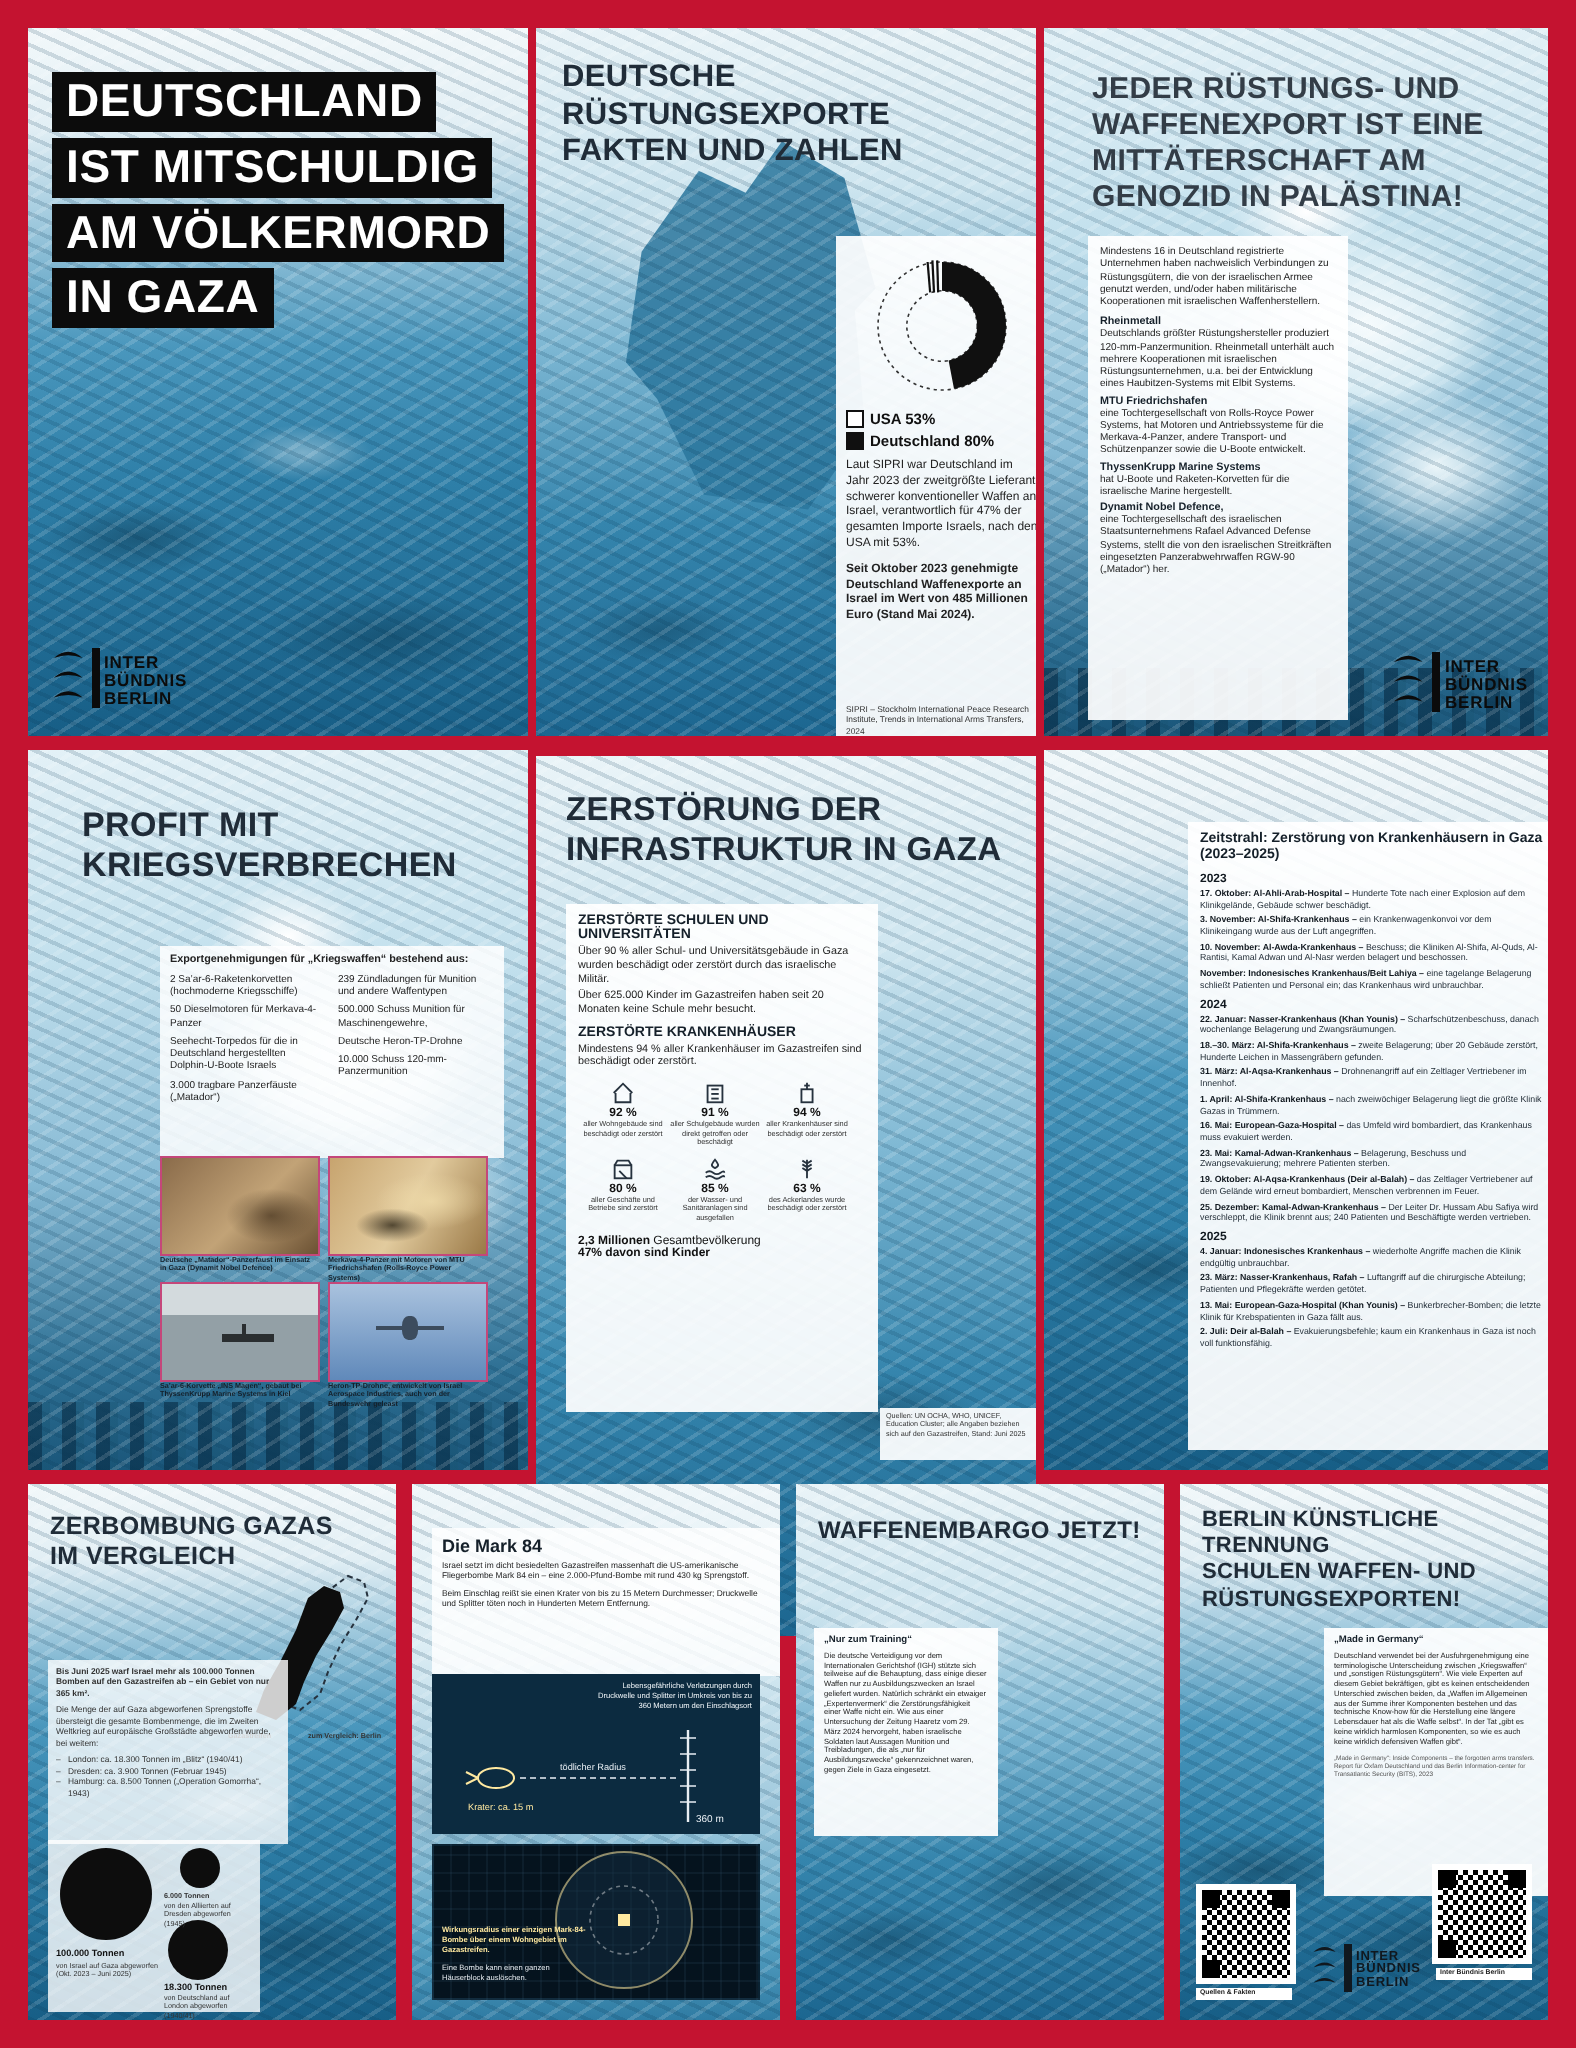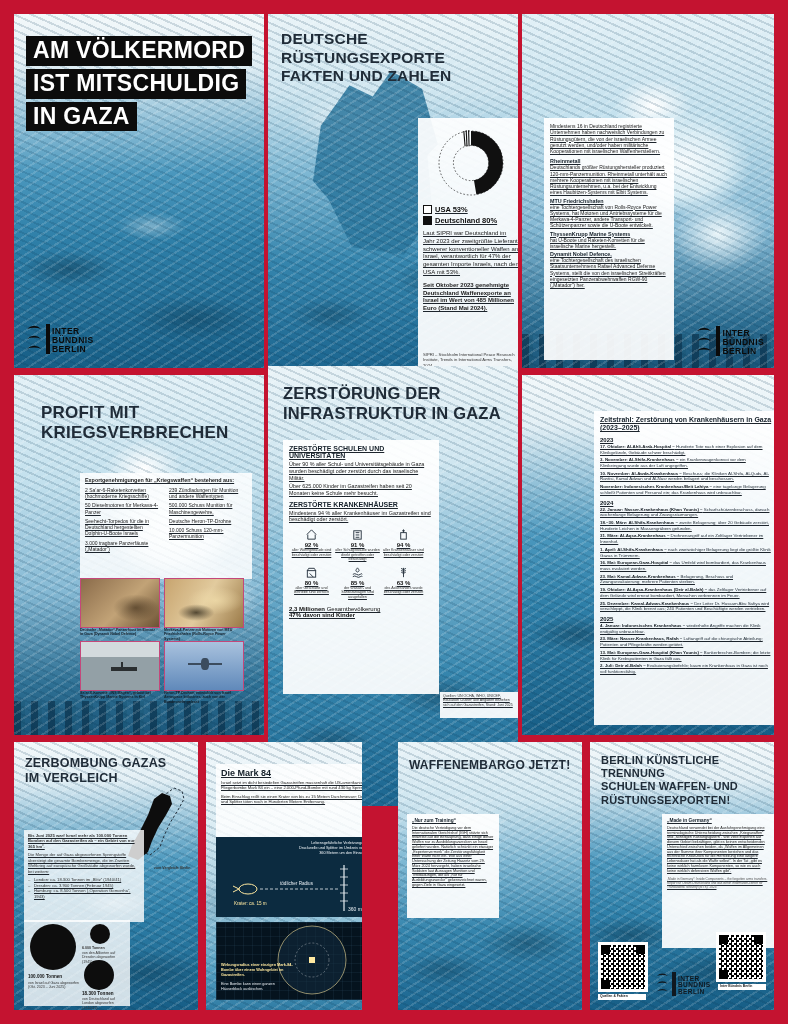--- a/index.html
+++ b/index.html
@@ -29,21 +29,21 @@
       radial-gradient(55px 40px at 52% 26%,#ffffff 0%,rgba(255,255,255,0) 70%),
       linear-gradient(to bottom,#e3f1f7 0%,#c2e0ed 30%,#85b9d4 60%,#2e7094 86%,#1a567a 100%);}
   .bg-light{background:
       radial-gradient(90px 40px at 70% 20%,rgba(255,255,255,.6),transparent 70%),
       radial-gradient(80px 36px at 20% 60%,rgba(10,60,90,.22),transparent 70%),
       linear-gradient(to bottom,#f0f7fa 0%,#dcedf4 30%,#9cc7dc 62%,#55a0c2 85%,#2f7ba3 100%);}
   .cityline{position:absolute;left:0;right:0;bottom:0;height:34px;opacity:.75;
     background:repeating-linear-gradient(90deg,rgba(8,45,70,.85) 0 7px,rgba(25,85,115,.55) 7px 11px,rgba(8,45,70,0) 11px 17px);}
   .ruin{position:absolute;left:18%;top:16%;width:52%;height:52%;background:#2a759c;opacity:.85;
     clip-path:polygon(6% 30%,28% 8%,46% 14%,60% 0%,84% 10%,96% 40%,88% 46%,92% 78%,70% 100%,30% 96%,12% 70%,0% 60%);}
-  .panel{position:absolute;background:rgba(255,255,255,.93);color:#1c242c;text-decoration:underline;}
+  .panel{position:absolute;background:rgba(255,255,255,.93);color:#1c242c;}
   .ph{font-weight:bold;color:#15202a;}
   .tt{font-weight:bold;color:#202c38;letter-spacing:.2px;line-height:1.2;}
   .chip{display:inline-block;background:#0c0c0c;color:#fff;font-weight:bold;
         font-size:23px;line-height:1.08;padding:2px 7px 3px;margin-bottom:3px;letter-spacing:.3px;}
   
   .logo{display:flex;align-items:flex-end;gap:2px;color:#0b0b0b;}
   .logo svg{display:block;}
   .logo svg path{fill:currentColor;}
   .logo-bar{width:4px;height:30px;background:currentColor;}
   .logo-text{font-weight:bold;font-size:8.5px;line-height:1.05;letter-spacing:.4px;}
@@ -101,22 +101,23 @@
 </style>
 </head>
 <body>
 
 <div class="board">
 
   <section class="poster" style="left:14px;top:14px;width:250px;height:354px;">
     <div class="bg bg-rubble"></div>
     <div class="hatch"></div>
     <div class="abs" style="left:12px;top:22px;">
+      <div><span class="chip">DEUTSCHLAND</span></div>
+      <div><span class="chip">IST MITSCHULDIG</span></div>
       <div><span class="chip">AM VÖLKERMORD</span></div>
-      <div><span class="chip">IST MITSCHULDIG</span></div>
       <div><span class="chip">IN GAZA</span></div>
     </div>
     <div class="logo abs" style="left:12px;bottom:14px;">
       <svg width="18" height="32" viewBox="0 0 20 34">
         <path d="M1 7 Q9 0 17 7 Q9 4 1 7 Z"></path>
           <path d="M1 18 Q9 11 17 18 Q9 15 1 18 Z"></path>
           <path d="M1 29 Q9 22 17 29 Q9 26 1 29 Z"></path>
       </svg>
       <div class="logo-bar"></div>
       <div class="logo-text">
@@ -159,20 +160,26 @@
       <p class="small6" style="margin:5px 0 0;">Laut SIPRI war Deutschland im Jahr 2023 der zweitgrößte Lieferant schwerer konventioneller Waffen an Israel, verantwortlich für 47% der gesamten Importe Israels, nach den USA mit 53%.</p>
       <p class="small6" style="margin:5px 0 0;font-weight:bold;">Seit Oktober 2023 genehmigte Deutschland Waffenexporte an Israel im Wert von 485 Millionen Euro (Stand Mai 2024).</p>
       <p class="tiny" style="position:absolute;left:5px;right:5px;bottom:4px;margin:0;">SIPRI – Stockholm International Peace Research Institute, Trends in International Arms Transfers, 2024</p>
     </div>
   </section>
 
   <section class="poster" style="left:522px;top:14px;width:252px;height:354px;">
     <div class="bg bg-smoke"></div>
     <div class="cityline"></div>
     <div class="hatch"></div>
+    <div class="abs tt" style="left:24px;top:22px;font-size:15px;color:#333d47;">
+      <div>JEDER RÜSTUNGS- UND</div>
+      <div>WAFFENEXPORT IST EINE</div>
+      <div>MITTÄTERSCHAFT AM</div>
+      <div>GENOZID IN PALÄSTINA!</div>
+    </div>
     <div class="panel" style="left:22px;top:104px;width:118px;height:232px;padding:5px 6px;">
       <p class="small5" style="margin:0 0 4px;">Mindestens 16 in Deutschland registrierte Unternehmen haben nachweislich Verbindungen zu Rüstungsgütern, die von der israelischen Armee genutzt werden, und/oder haben militärische Kooperationen mit israelischen Waffenherstellern.</p>
       <div class="ev">
         <div class="ph" style="font-size:5.4px;">Rheinmetall</div>
         <div class="small5">Deutschlands größter Rüstungshersteller produziert 120-mm-Panzermunition. Rheinmetall unterhält auch mehrere Kooperationen mit israelischen Rüstungsunternehmen, u.a. bei der Entwicklung eines Haubitzen-Systems mit Elbit Systems.</div>
       </div>
       <div class="ev">
         <div class="ph" style="font-size:5.4px;">MTU Friedrichshafen</div>
         <div class="small5">eine Tochtergesellschaft von Rolls-Royce Power Systems, hat Motoren und Antriebssysteme für die Merkava-4-Panzer, andere Transport- und Schützenpanzer sowie die U-Boote entwickelt.</div>
       </div>
@@ -235,21 +242,21 @@
     <div class="cap" style="left:66px;top:316px;width:78px;">Sa’ar-6-Korvette „INS Magen“, gebaut bei ThyssenKrupp Marine Systems in Kiel</div>
     <div class="photo ph4" style="left:150px;top:266px;width:78px;height:48px;">
       <div class="drone">
           <i></i>
           <b></b>
         </div>
     </div>
     <div class="cap" style="left:150px;top:316px;width:78px;">Heron-TP-Drohne, entwickelt von Israel Aerospace Industries, auch von der Bundeswehr geleast</div>
   </section>
 
-  <section class="poster" style="left:268px;top:366px;width:250px;height:440px;">
+  <section class="poster" style="left:268px;top:378px;width:250px;height:440px;">
     <div class="bg bg-rubble2"></div>
     <div class="hatch"></div>
     <div class="abs tt" style="left:15px;top:18px;font-size:16.5px;">
       <div>ZERSTÖRUNG DER</div>
       <div>INFRASTRUKTUR IN GAZA</div>
     </div>
     <div class="panel" style="left:15px;top:74px;width:144px;height:244px;padding:5px 6px;">
       <div class="ph" style="font-size:7px;">ZERSTÖRTE SCHULEN UND UNIVERSITÄTEN</div>
       <p class="small55" style="margin:2px 0 1px;">Über 90 % aller Schul- und Universitätsgebäude in Gaza wurden beschädigt oder zerstört durch das israelische Militär.</p>
       <p class="small55" style="margin:0 0 4px;">Über 625.000 Kinder im Gazastreifen haben seit 20 Monaten keine Schule mehr besucht.</p>
@@ -380,21 +387,21 @@
       <div class="abs" style="left:60px;top:40px;width:30px;height:30px;border-radius:50%;background:#0d0d0d;"></div>
       <div class="abs" style="left:4px;top:54px;width:52px;font-size:4.6px;font-weight:bold;color:#111;">100.000 Tonnen</div>
       <div class="abs micro" style="left:4px;top:61px;width:52px;">von Israel auf Gaza abgeworfen (Okt. 2023 – Juni 2025)</div>
       <div class="abs micro" style="left:58px;top:26px;width:40px;font-weight:bold;">6.000 Tonnen</div>
       <div class="abs micro" style="left:58px;top:31px;width:40px;">von den Alliierten auf Dresden abgeworfen (1945)</div>
       <div class="abs" style="left:58px;top:71px;width:42px;font-size:4.6px;font-weight:bold;color:#111;">18.300 Tonnen</div>
       <div class="abs micro" style="left:58px;top:77px;width:42px;">von Deutschland auf London abgeworfen (1940/41)</div>
     </div>
   </section>
 
-  <section class="poster" style="left:206px;top:742px;width:156px;height:268px;">
+  <section class="poster" style="left:206px;top:742px;width:184px;height:268px;">
     <div class="bg bg-light"></div>
     <div class="hatch"></div>
     <div class="panel" style="left:10px;top:22px;width:164px;height:66px;padding:4px 5px;background:rgba(255,255,255,.82);">
       <div class="ph" style="font-size:9px;margin-bottom:2px;">Die Mark 84</div>
       <p class="tiny" style="margin:0 0 3px;color:#222;">Israel setzt im dicht besiedelten Gazastreifen massenhaft die US-amerikanische Fliegerbombe Mark 84 ein – eine 2.000-Pfund-Bombe mit rund 430 kg Sprengstoff.</p>
       <p class="tiny" style="margin:0;color:#222;">Beim Einschlag reißt sie einen Krater von bis zu 15 Metern Durchmesser; Druckwelle und Splitter töten noch in Hunderten Metern Entfernung.</p>
     </div>
     <div class="navy abs" style="left:10px;top:95px;width:164px;height:80px;">
       <div class="abs" style="right:4px;top:4px;width:84px;font-size:3.8px;line-height:1.3;text-align:right;color:#f2f7fa;">Lebensgefährliche Verletzungen durch Druckwelle und Splitter im Umkreis von bis zu 360 Metern um den Einschlagsort</div>
       <svg class="abs" style="left:6px;top:22px;" width="152" height="54" viewBox="0 0 152 54">

